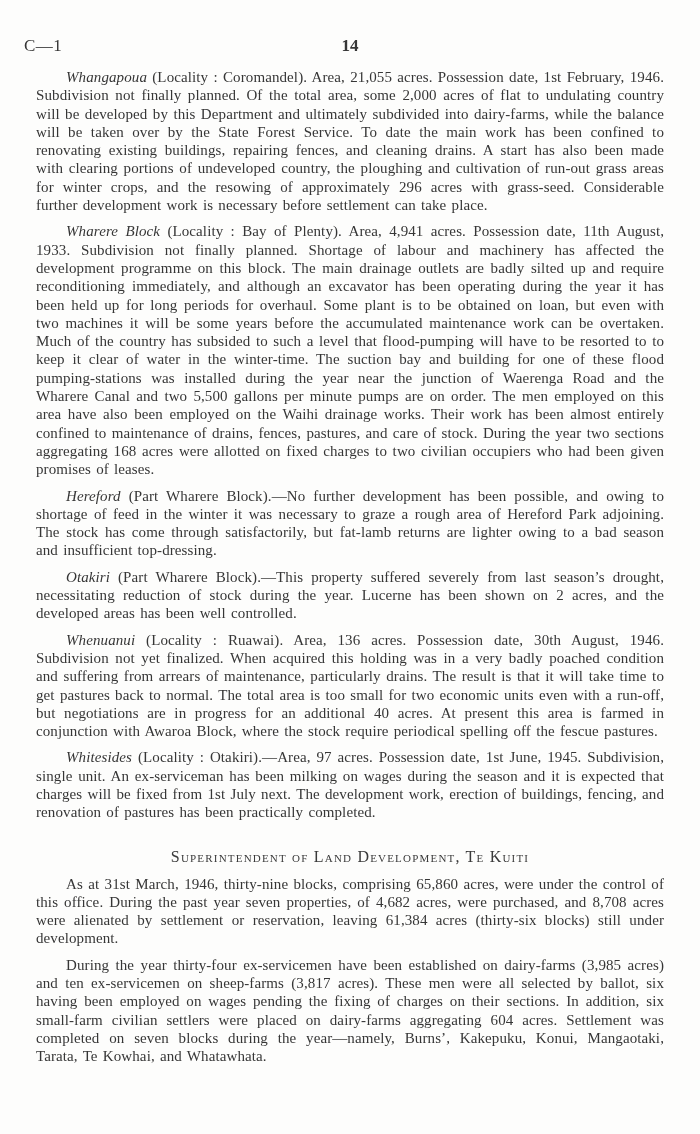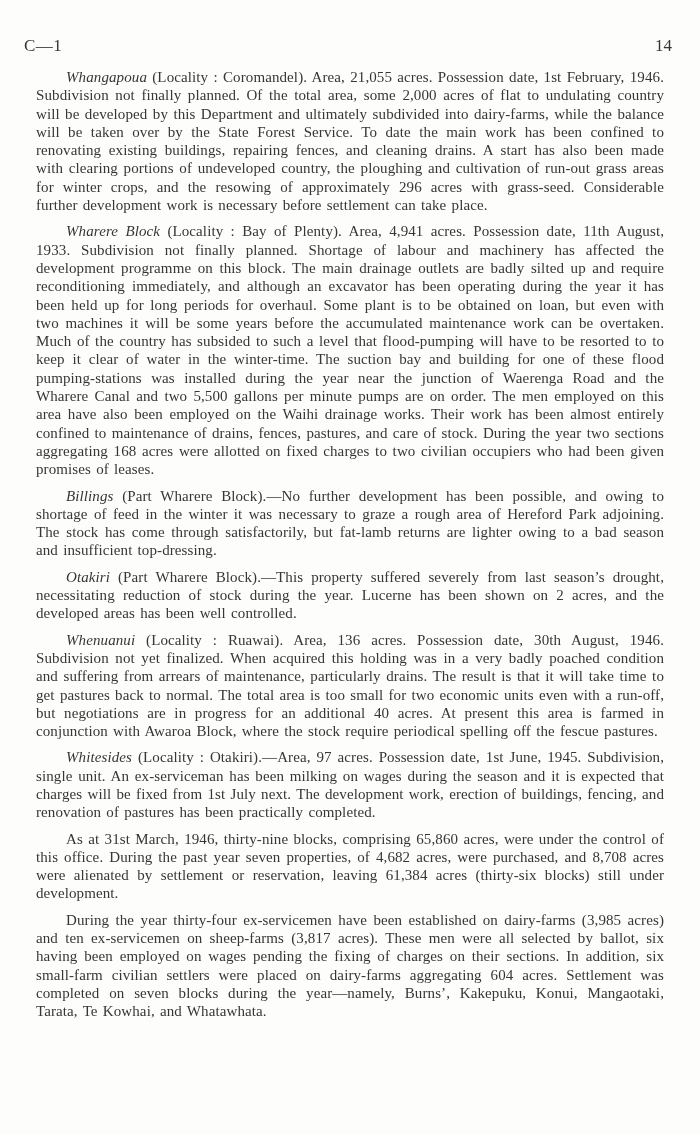--- a/index.html
+++ b/index.html
@@ -21,21 +21,22 @@
     font-size: 17px;
   }
   .doc-ref {
     position: absolute;
     left: -4px;
     top: 0;
     letter-spacing: 0.5px;
   }
   .page-num {
     display: block;
-    text-align: right;
+    text-align: center;
+    font-weight: bold;
   }
   .para {
     margin: 8px;
     text-align: justify;
     text-indent: 30px;
     font-size: 15px;
     line-height: 18.3px;
     letter-spacing: 0.1px;
     word-spacing: 0.09em;
   }
@@ -59,28 +60,29 @@
     <span class="doc-ref">C—1</span>
     <span class="page-num">14</span>
   </header>
 
   <main>
 
     <p class="para"><span class="lead-italic">Whangapoua</span><span> (Locality : Coromandel). Area, 21,055 acres. Possession date, 1st February, 1946. Subdivision not finally planned. Of the total area, some 2,000 acres of flat to undulating country will be developed by this Department and ultimately subdivided into dairy-farms, while the balance will be taken over by the State Forest Service. To date the main work has been confined to renovating existing buildings, repairing fences, and cleaning drains. A start has also been made with clearing portions of undeveloped country, the ploughing and cultivation of run-out grass areas for winter crops, and the resowing of approximately 296 acres with grass-seed. Considerable further development work is necessary before settlement can take place.</span></p>
 
     <p class="para"><span class="lead-italic">Wharere Block</span><span> (Locality : Bay of Plenty). Area, 4,941 acres. Possession date, 11th August, 1933. Subdivision not finally planned. Shortage of labour and machinery has affected the development programme on this block. The main drainage outlets are badly silted up and require reconditioning immediately, and although an excavator has been operating during the year it has been held up for long periods for overhaul. Some plant is to be obtained on loan, but even with two machines it will be some years before the accumulated maintenance work can be overtaken. Much of the country has subsided to such a level that flood-pumping will have to be resorted to to keep it clear of water in the winter-time. The suction bay and building for one of these flood pumping-stations was installed during the year near the junction of Waerenga Road and the Wharere Canal and two 5,500 gallons per minute pumps are on order. The men employed on this area have also been employed on the Waihi drainage works. Their work has been almost entirely confined to maintenance of drains, fences, pastures, and care of stock. During the year two sections aggregating 168 acres were allotted on fixed charges to two civilian occupiers who had been given promises of leases.</span></p>
 
-    <p class="para"><span class="lead-italic">Billings</span><span> (Part Wharere Block).—No further development has been possible, and owing to shortage of feed in the winter it was necessary to graze a rough area of Hereford Park adjoining. The stock has come through satisfactorily, but fat-lamb returns are lighter owing to a bad season and insufficient top-dressing.</span></p>
+    <p class="para"><span class="lead-italic">Hereford</span><span> (Part Wharere Block).—No further development has been possible, and owing to shortage of feed in the winter it was necessary to graze a rough area of Hereford Park adjoining. The stock has come through satisfactorily, but fat-lamb returns are lighter owing to a bad season and insufficient top-dressing.</span></p>
 
     <p class="para"><span class="lead-italic">Otakiri</span><span> (Part Wharere Block).—This property suffered severely from last season’s drought, necessitating reduction of stock during the year. Lucerne has been shown on 2 acres, and the developed areas has been well controlled.</span></p>
 
     <p class="para"><span class="lead-italic">Whenuanui</span><span> (Locality : Ruawai). Area, 136 acres. Possession date, 30th August, 1946. Subdivision not yet finalized. When acquired this holding was in a very badly poached condition and suffering from arrears of maintenance, particularly drains. The result is that it will take time to get pastures back to normal. The total area is too small for two economic units even with a run-off, but negotiations are in progress for an additional 40 acres. At present this area is farmed in conjunction with Awaroa Block, where the stock require periodical spelling off the fescue pastures.</span></p>
 
     <p class="para"><span class="lead-italic">Whitesides</span><span> (Locality : Otakiri).—Area, 97 acres. Possession date, 1st June, 1945. Subdivision, single unit. An ex-serviceman has been milking on wages during the season and it is expected that charges will be fixed from 1st July next. The development work, erection of buildings, fencing, and renovation of pastures has been practically completed.</span></p>
 
+    <h2 class="section-heading">Superintendent of Land Development, Te Kuiti</h2>
 
     <p class="para">As at 31st March, 1946, thirty-nine blocks, comprising 65,860 acres, were under the control of this office. During the past year seven properties, of 4,682 acres, were purchased, and 8,708 acres were alienated by settlement or reservation, leaving 61,384 acres (thirty-six blocks) still under development.</p>
 
     <p class="para">During the year thirty-four ex-servicemen have been established on dairy-farms (3,985 acres) and ten ex-servicemen on sheep-farms (3,817 acres). These men were all selected by ballot, six having been employed on wages pending the fixing of charges on their sections. In addition, six small-farm civilian settlers were placed on dairy-farms aggregating 604 acres. Settlement was completed on seven blocks during the year—namely, Burns’, Kakepuku, Konui, Mangaotaki, Tarata, Te Kowhai, and Whatawhata.</p>
 
   </main>
 
 </div>
 
 </body></html>

